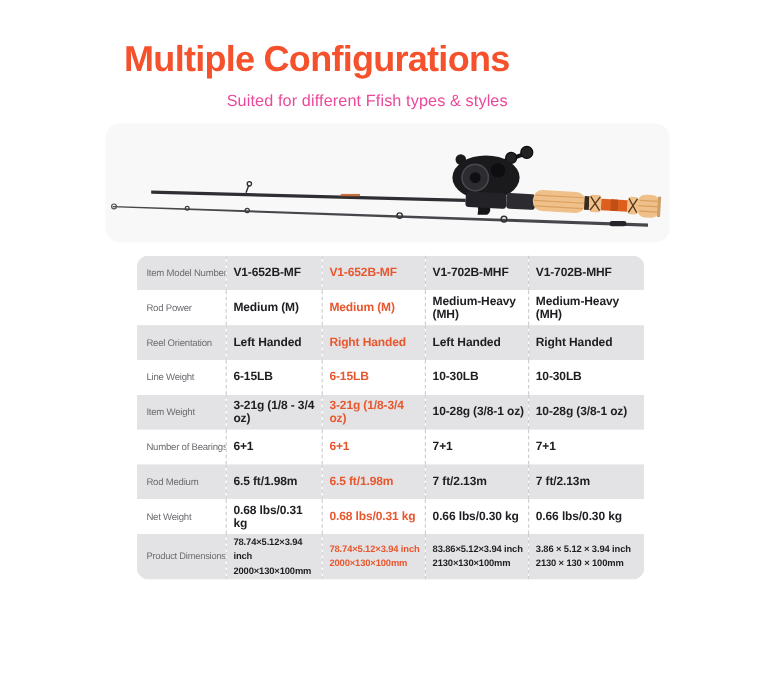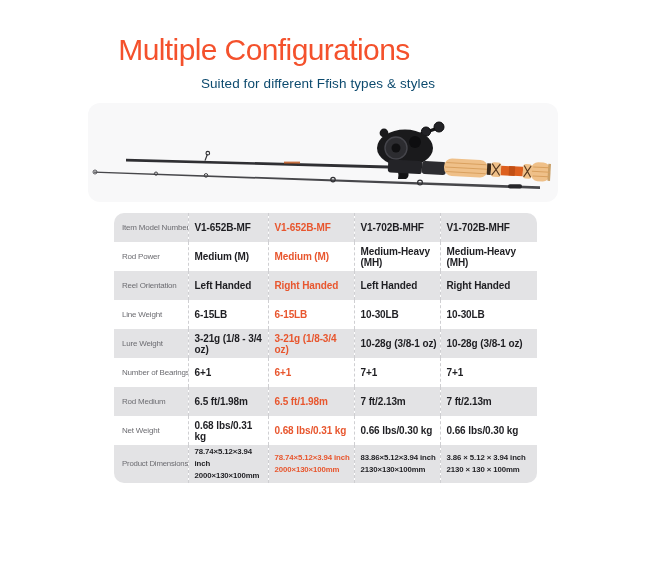--- a/index.html
+++ b/index.html
@@ -4,25 +4,25 @@
 <style>
   html,body{margin:0;padding:0;}
   body{
     width:650px;height:581px;position:relative;background:#ffffff;
     font-family:"Liberation Sans","DejaVu Sans",sans-serif;
     -webkit-font-smoothing:antialiased;overflow:hidden;
   }
   
   .hero-title{
     position:absolute;top:33px;left:0;width:528px;text-align:center;
-    font-size:30px;font-weight:400;letter-spacing:-0.6px;color:#f4512c;
+    font-size:30px;font-weight:700;letter-spacing:-0.6px;color:#f4512c;
   }
   .hero-subtitle{
     position:absolute;top:76px;left:0;width:612px;text-align:center;
-    font-size:13.5px;font-weight:400;color:#0c4a6e;letter-spacing:0.1px;margin-left:12px;
+    font-size:13.5px;font-weight:400;color:#ec4899;letter-spacing:0.1px;
   }
   
   .photo-band{
     position:absolute;left:88px;top:103px;width:470px;height:99px;
     background:#f8f8f9;border-radius:12px;
   }
   .photo-band svg{display:block;width:470px;height:99px;}
   
   .table-wrap{
     position:absolute;left:114px;top:213px;width:423px;
@@ -139,21 +139,21 @@
       <td>Right Handed</td>
     </tr>
     <tr>
       <td class="lbl">Line Weight</td>
       <td>6-15LB</td>
       <td>6-15LB</td>
       <td>10-30LB</td>
       <td>10-30LB</td>
     </tr>
     <tr>
-      <td class="lbl">Lure Weight</td>
+      <td class="lbl">Item Weight</td>
       <td>3-21g (1/8 - 3/4 oz)</td>
       <td>3-21g (1/8-3/4 oz)</td>
       <td>10-28g (3/8-1 oz)</td>
       <td>10-28g (3/8-1 oz)</td>
     </tr>
     <tr>
       <td class="lbl">Number of Bearings</td>
       <td>6+1</td>
       <td>6+1</td>
       <td>7+1</td>

